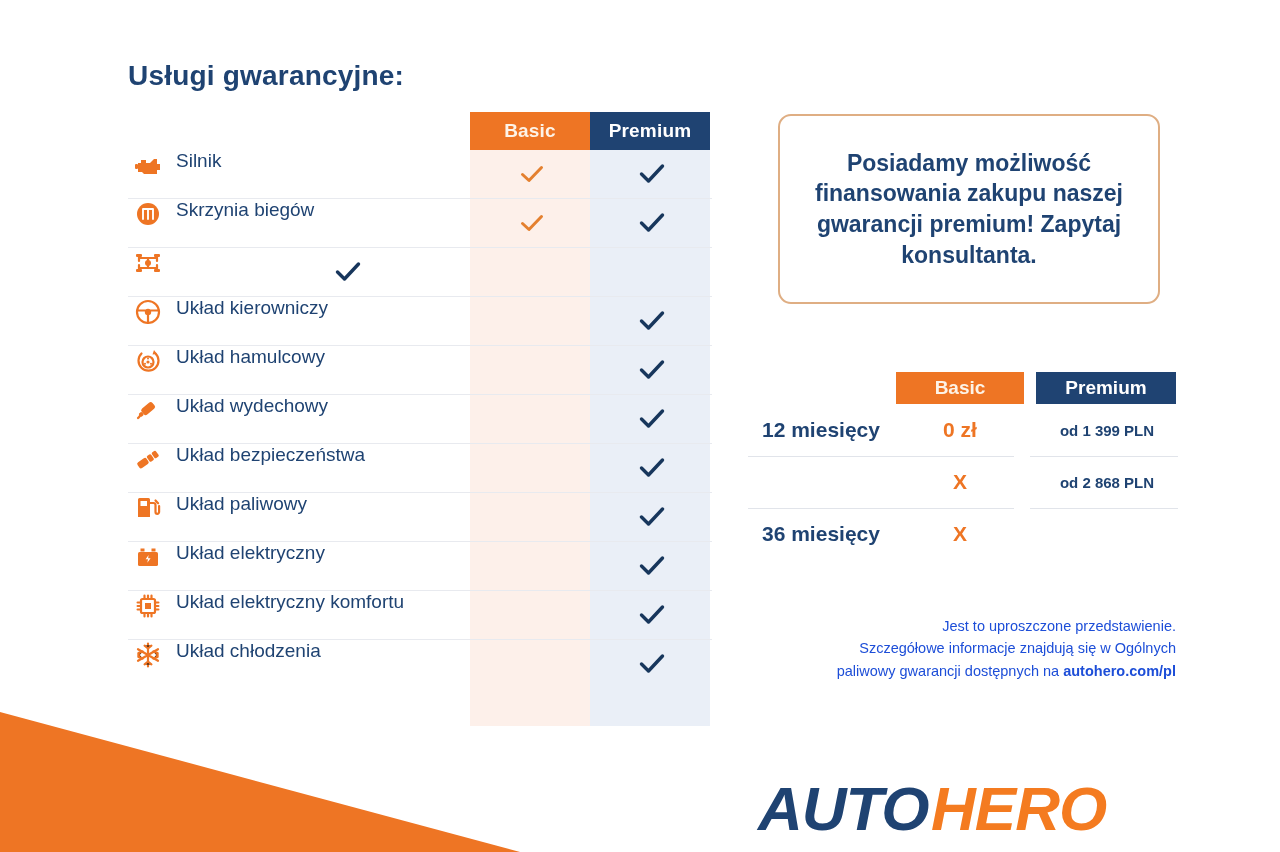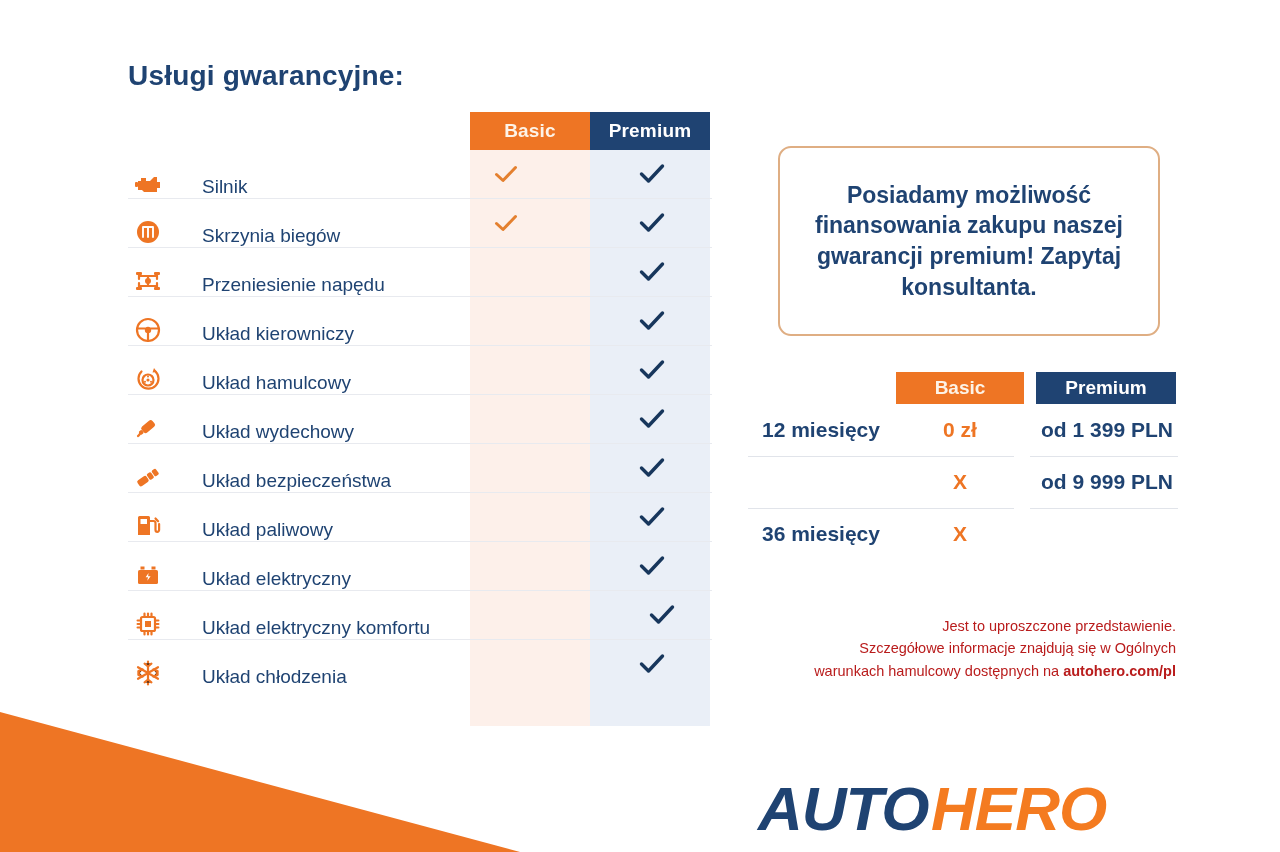--- a/index.html
+++ b/index.html
@@ -38,23 +38,22 @@
   }
   .head-cell{
     width:120px;display:flex;align-items:center;justify-content:center;
     font-size:19px;font-weight:bold;letter-spacing:.2px;
   }
   .head-basic{background:#ee7524;color:#fdf3e7;}
   .head-prem{background:#1f4372;color:#ffffff;}
 
   .feat-row{
     position:relative;z-index:2;
-    display:flex;align-items:flex-end;height:48px;
+    display:flex;align-items:flex-start;height:48px;
     border-bottom:1px solid #e8eaef;
-    gap:26px;
   }
   .feat-row:last-child{border-bottom:none;}
   .feat-ico{
     width:40px;min-width:40px;height:30px;
     display:flex;align-items:center;justify-content:center;
     color:#ee7524;
   }
   .feat-ico svg{display:block;}
   .feat-label{
     flex:1;font-size:19px;color:#1f4372;padding-left:8px;white-space:nowrap;
@@ -72,21 +71,20 @@
     position:absolute;left:740px;top:0;width:540px;height:852px;
   }
 
   
   #callout{
     position:absolute;left:38px;top:114px;width:382px;height:190px;
     border:2px solid #dfae83;border-radius:13px;
     box-sizing:border-box;
     display:flex;align-items:center;justify-content:center;
     background:#ffffff;
-    margin-top:32px;
   }
   #callout-text{
     text-align:center;font-size:23px;font-weight:bold;line-height:1.33;
     color:#1f4372;padding:0 14px;
   }
 
   
   #prices{
     position:absolute;left:8px;top:372px;width:430px;
   }
@@ -105,26 +103,26 @@
   .price-row .sep{
     position:absolute;top:0;height:1px;background:#e1e4ea;
   }
   .price-row .sep.s1{left:0;width:266px;}
   .price-row .sep.s2{left:282px;width:148px;}
   .pc{
     position:absolute;top:0;height:52px;display:flex;align-items:center;
   }
   .pc-term{left:14px;width:140px;justify-content:flex-start;font-size:21px;font-weight:bold;color:#1f4372;}
   .pc-basic{left:148px;width:128px;justify-content:center;font-size:21px;font-weight:bold;color:#ee7524;}
-  .pc-prem{left:284px;width:150px;justify-content:center;font-size:21px;font-weight:bold;color:#1f4372;}
+  .pc-prem{left:284px;width:150px;justify-content:center;font-size:15px;font-weight:bold;color:#1f4372;}
 
   
   #disclaimer{
     position:absolute;left:0;top:615px;width:436px;
-    text-align:right;font-size:14.5px;line-height:1.55;color:#b91c1c;
+    text-align:right;font-size:14.5px;line-height:1.55;color:#1d4ed8;
     padding-right:4px;
   }
   #disclaimer .dline{display:block;}
   #disclaimer b{font-weight:bold;}
 
   
   #logo{
     position:absolute;left:16px;top:775px;width:420px;height:70px;
   }
   #logo svg{display:block;}
@@ -207,21 +205,20 @@
               </g>
               <g fill="currentColor">
                 <rect x="2" y="3" width="6" height="3" rx="1"></rect>
                 <rect x="2" y="18" width="6" height="3" rx="1"></rect>
                 <rect x="20" y="3" width="6" height="3" rx="1"></rect>
                 <rect x="20" y="18" width="6" height="3" rx="1"></rect>
                 <circle cx="14" cy="12" r="3"></circle>
               </g>
             </svg>
           </div>
-          <div class="feat-label">Przeniesienie napędu</div>
           <div class="feat-mark"></div>
           <div class="feat-mark">
             <span class="chk-prem">
               <svg class="chk" width="26" height="22" viewBox="0 0 26 22">
                 <path d="M2.5 11l7 7L23.5 3" stroke="currentColor" stroke-width="3.4" fill="none" stroke-linecap="round" stroke-linejoin="round"></path>
               </svg>
             </span>
           </div>
         </div>
         <div class="feat-row">
@@ -402,35 +399,35 @@
       <div id="price-rows">
           <div class="price-row">
             <div class="pc pc-term">12 miesięcy</div>
             <div class="pc pc-basic">0 zł</div>
             <div class="pc pc-prem">od 1 399 PLN</div>
           </div>
           <div class="price-row">
             <div class="sep s1"></div>
             <div class="sep s2"></div>
             <div class="pc pc-basic">X</div>
-            <div class="pc pc-prem">od 9 999 PLN</div>
+            <div class="pc pc-prem">od 2 868 PLN</div>
           </div>
           <div class="price-row">
             <div class="sep s1"></div>
             <div class="sep s2"></div>
             <div class="pc pc-term">36 miesięcy</div>
             <div class="pc pc-basic">X</div>
           </div>
         </div>
     </div>
 
     <div id="disclaimer">
       <span class="dline">Jest to uproszczone przedstawienie.</span>
       <span class="dline">Szczegółowe informacje znajdują się w Ogólnych</span>
-      <span class="dline"><span>warunkach hamulcowy dostępnych na </span><b>autohero.com/pl</b></span>
+      <span class="dline"><span>paliwowy gwarancji dostępnych na </span><b>autohero.com/pl</b></span>
     </div>
 
     <div id="logo">
       <svg width="420" height="70" viewBox="0 0 420 70" aria-hidden="true">
         <g font-family="'Liberation Sans', sans-serif" font-size="62" font-weight="bold" font-style="italic" letter-spacing="-1">
           <text x="2" y="55" fill="#1f4372">AUTO</text>
           <text x="175" y="55" fill="#f47b20">HERO</text>
         </g>
       </svg>
     </div>

